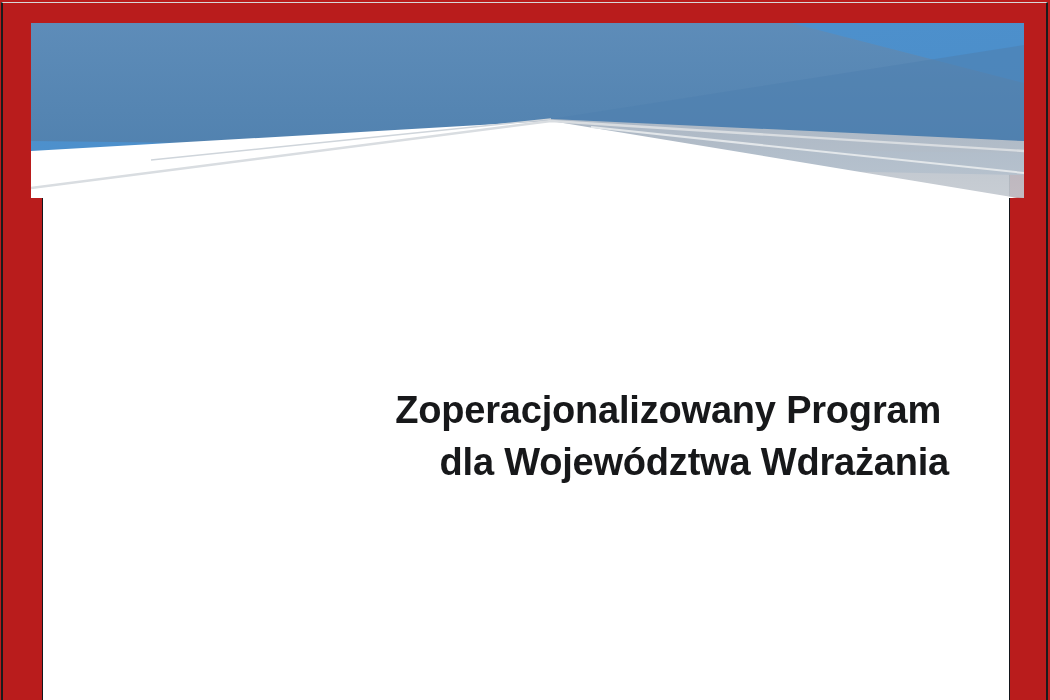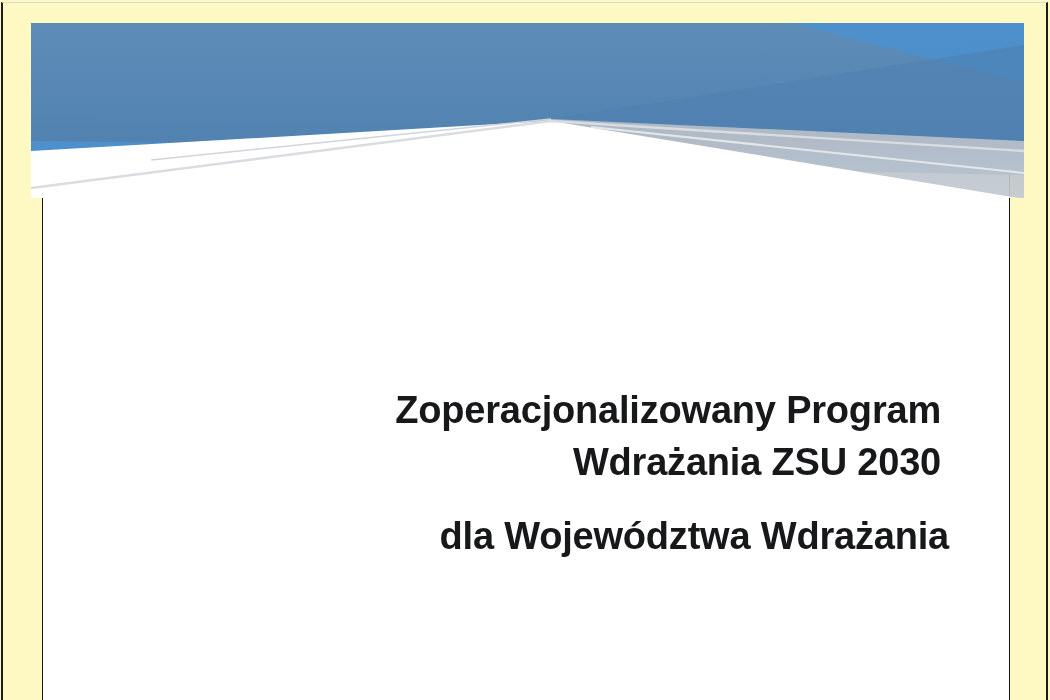--- a/index.html
+++ b/index.html
@@ -9,21 +9,21 @@
   }
   body {
     font-family: "Liberation Sans", "DejaVu Sans", sans-serif;
   }
 
   
   .page {
     position: relative;
     width: 1050px;
     height: 700px;
-    background: #fef9c3;
+    background: #b91c1c;
     overflow: hidden;
   }
 
   
   .page-border {
     position: absolute;
     left: 1px;
     top: 2px;
     width: 1047px;
     height: 760px;
@@ -137,18 +137,17 @@
         </g>
 
         <g>
           <path d="M560,104 L993,150" fill="none" stroke="#e3e7ea" stroke-width="2"></path>
         </g>
       </svg>
     </div>
 
     <div class="title-block">
       <span class="title-line l1">Zoperacjonalizowany Program</span>
-      <span class="title-line l2">Wdrażania ZSU 2030</span>
       <span class="title-line l3">dla Województwa Wdrażania</span>
     </div>
 
   </div>
 </div>
 
 </body></html>

